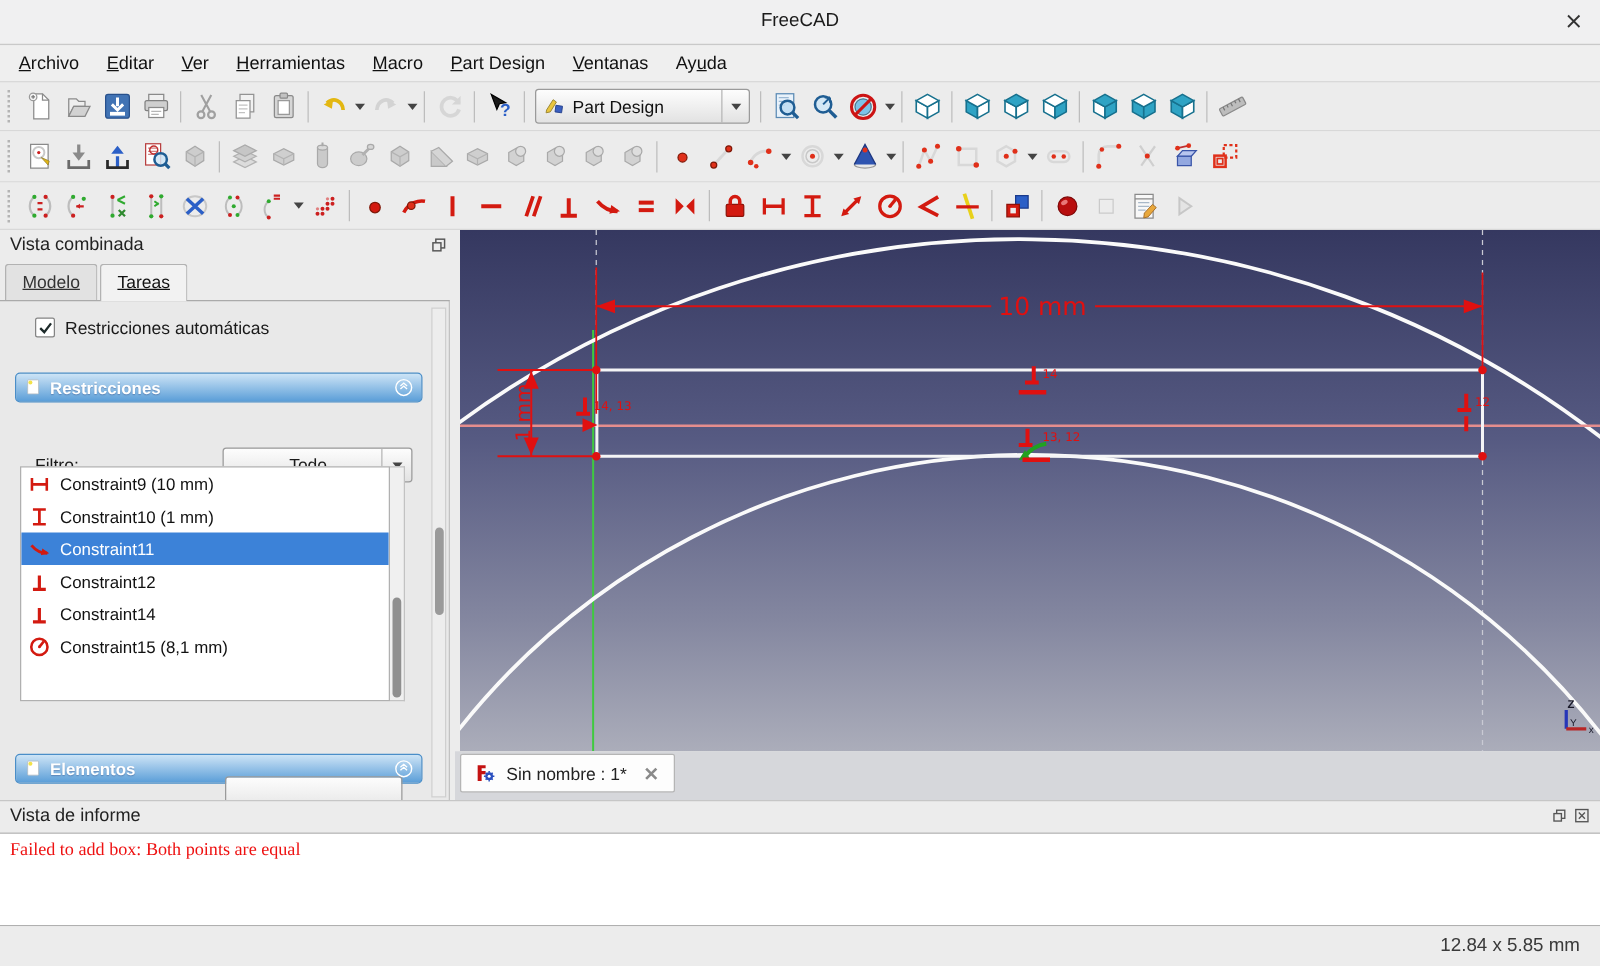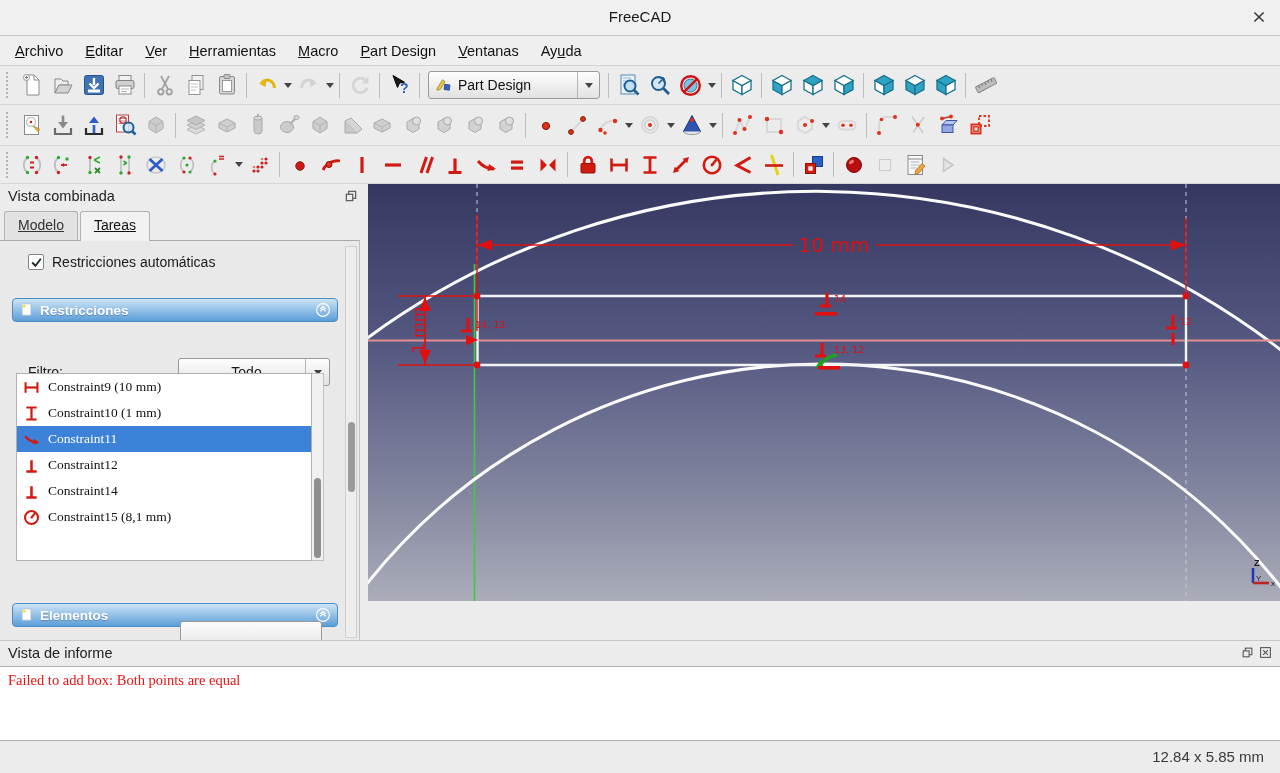--- a/index.html
+++ b/index.html
@@ -52,21 +52,21 @@
   .section .sec-label { flex:1; color:#fff; font-weight:bold; font-size:13.5px; text-shadow:0 1px 1px rgba(0,0,60,.25); }
   .section .sec-chev svg { width:16px; height:16px; margin-top:2px; }
   .sec-restr { top:57px; }
   .sec-elem { top:362px; }
   .filter-row { position:absolute; left:28px; top:94px; width:320px; height:30px;margin-top:23px; }
   .filter-label { position:absolute; left:0; top:6px; font-size:14px; }
   .combo { position:absolute; left:150px; top:0; width:152px; height:28px; border:1px solid #9a9a9a; border-radius:3px; background:linear-gradient(#fdfdfd,#e2e2e2); display:flex; align-items:center; padding-left:9px; font-size:14px; }
   .combo .cval { flex:1;text-align:center; }
   .combo .combo-caret { width:24px; height:26px; border-left:1px solid #b5b5b5; display:flex; align-items:center; justify-content:center; }
   .clist { position:absolute; left:16px; top:132px; width:296px; height:188px; background:#fff; border:1px solid #b0b0b0; overflow:hidden; }
-  .citem { height:26px; display:flex; align-items:center; padding-left:5px; font-size:13.5px; color:#111;font-family:Liberation Serif, serif; }
+  .citem { height:26px; display:flex; align-items:center; padding-left:5px; font-size:13.5px; color:#111; }
   .citem svg { width:19px; height:19px; margin-right:7px; flex:none; }
   .citem.sel { background:#3c82d8; color:#fff; }
   .clist-scroll { position:absolute; left:312px; top:132px; width:12px; height:188px; background:#f0f0f0; border:1px solid #c2c2c2; border-left:none; }
   .clist-scroll .thumb { margin:104px auto 0; width:7px; height:80px; background:#8f8f8f; border-radius:4px; }
   .partial-combo { position:absolute; left:180px; top:380px; width:142px; height:30px; border:1px solid #9a9a9a; border-radius:3px; background:linear-gradient(#fdfdfd,#e2e2e2); }
   .outer-scroll { position:absolute; left:345px; top:62px; width:12px; height:392px; background:#ededed; border:1px solid #cfcfcf; }
   .outer-scroll .thumb2 { margin:175px auto 0; width:7px; height:70px; background:#9a9a9a; border-radius:4px; }
 
   
   .viewport { position:absolute; left:368px; top:184px; width:912px; height:417px; background:linear-gradient(#353860 0%, #565a82 40%, #8487a0 75%, #abadba 100%); overflow:hidden;padding-left:36px; }
@@ -912,20 +912,38 @@
       <g>
         <text x="886" y="382" font-size="9" fill="#1a1a2a" font-weight="bold">Z</text>
         <line x1="885" y1="384" x2="885" y2="399" stroke="#2636b8" stroke-width="2.6"></line>
         <line x1="885" y1="399" x2="901" y2="399" stroke="#b82626" stroke-width="2.6"></line>
         <text x="888" y="397" font-size="8" fill="#1a1a2a">Y</text>
         <text x="903" y="402" font-size="8" fill="#1a1a2a">x</text>
       </g>
     </svg>
   </div>
 
+  <div class="tabstrip">
+    <div class="doctab">
+      <span class="fcico">
+        <svg viewBox="0 0 24 24">
+            <path d="M3 3h9v3.5H7.5v3.2H12v3.5H7.5V21H3z" fill="#c41212"></path>
+            <circle cx="16" cy="15.5" r="4.4" fill="#2b50c0"></circle>
+            <circle cx="16" cy="15.5" r="1.7" fill="#fff"></circle>
+            <path d="M16 9.6v2M16 19.4v2M10.1 15.5h2M19.9 15.5h2M12 11.5l1.4 1.4M18.6 18.1l1.4 1.4M20 11.5l-1.4 1.4M13.4 18.1L12 19.5" stroke="#2b50c0" stroke-width="1.7"></path>
+          </svg>
+      </span>
+      <span>Sin nombre : 1*</span>
+      <span class="tabclose">
+        <svg viewBox="0 0 24 24">
+            <path d="M5 5l14 14M19 5L5 19" stroke="#8a8a8a" stroke-width="3.6"></path>
+          </svg>
+      </span>
+    </div>
+  </div>
 
   <div class="report">
     <div class="report-title">
       <span>Vista de informe</span>
       <span class="rep-icons">
         <svg viewBox="0 0 24 24">
             <rect x="8" y="4" width="12" height="12" fill="none" stroke="#555" stroke-width="2"></rect>
             <rect x="4" y="9" width="11" height="11" fill="#ececec" stroke="#555" stroke-width="2"></rect>
           </svg>
         <svg viewBox="0 0 24 24">

